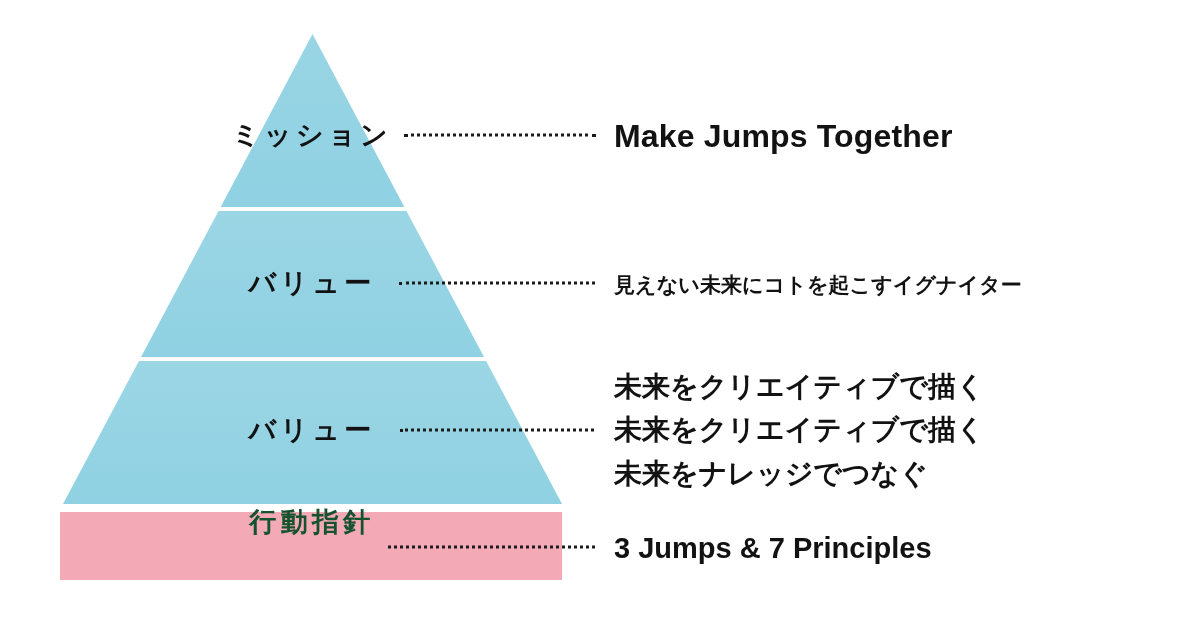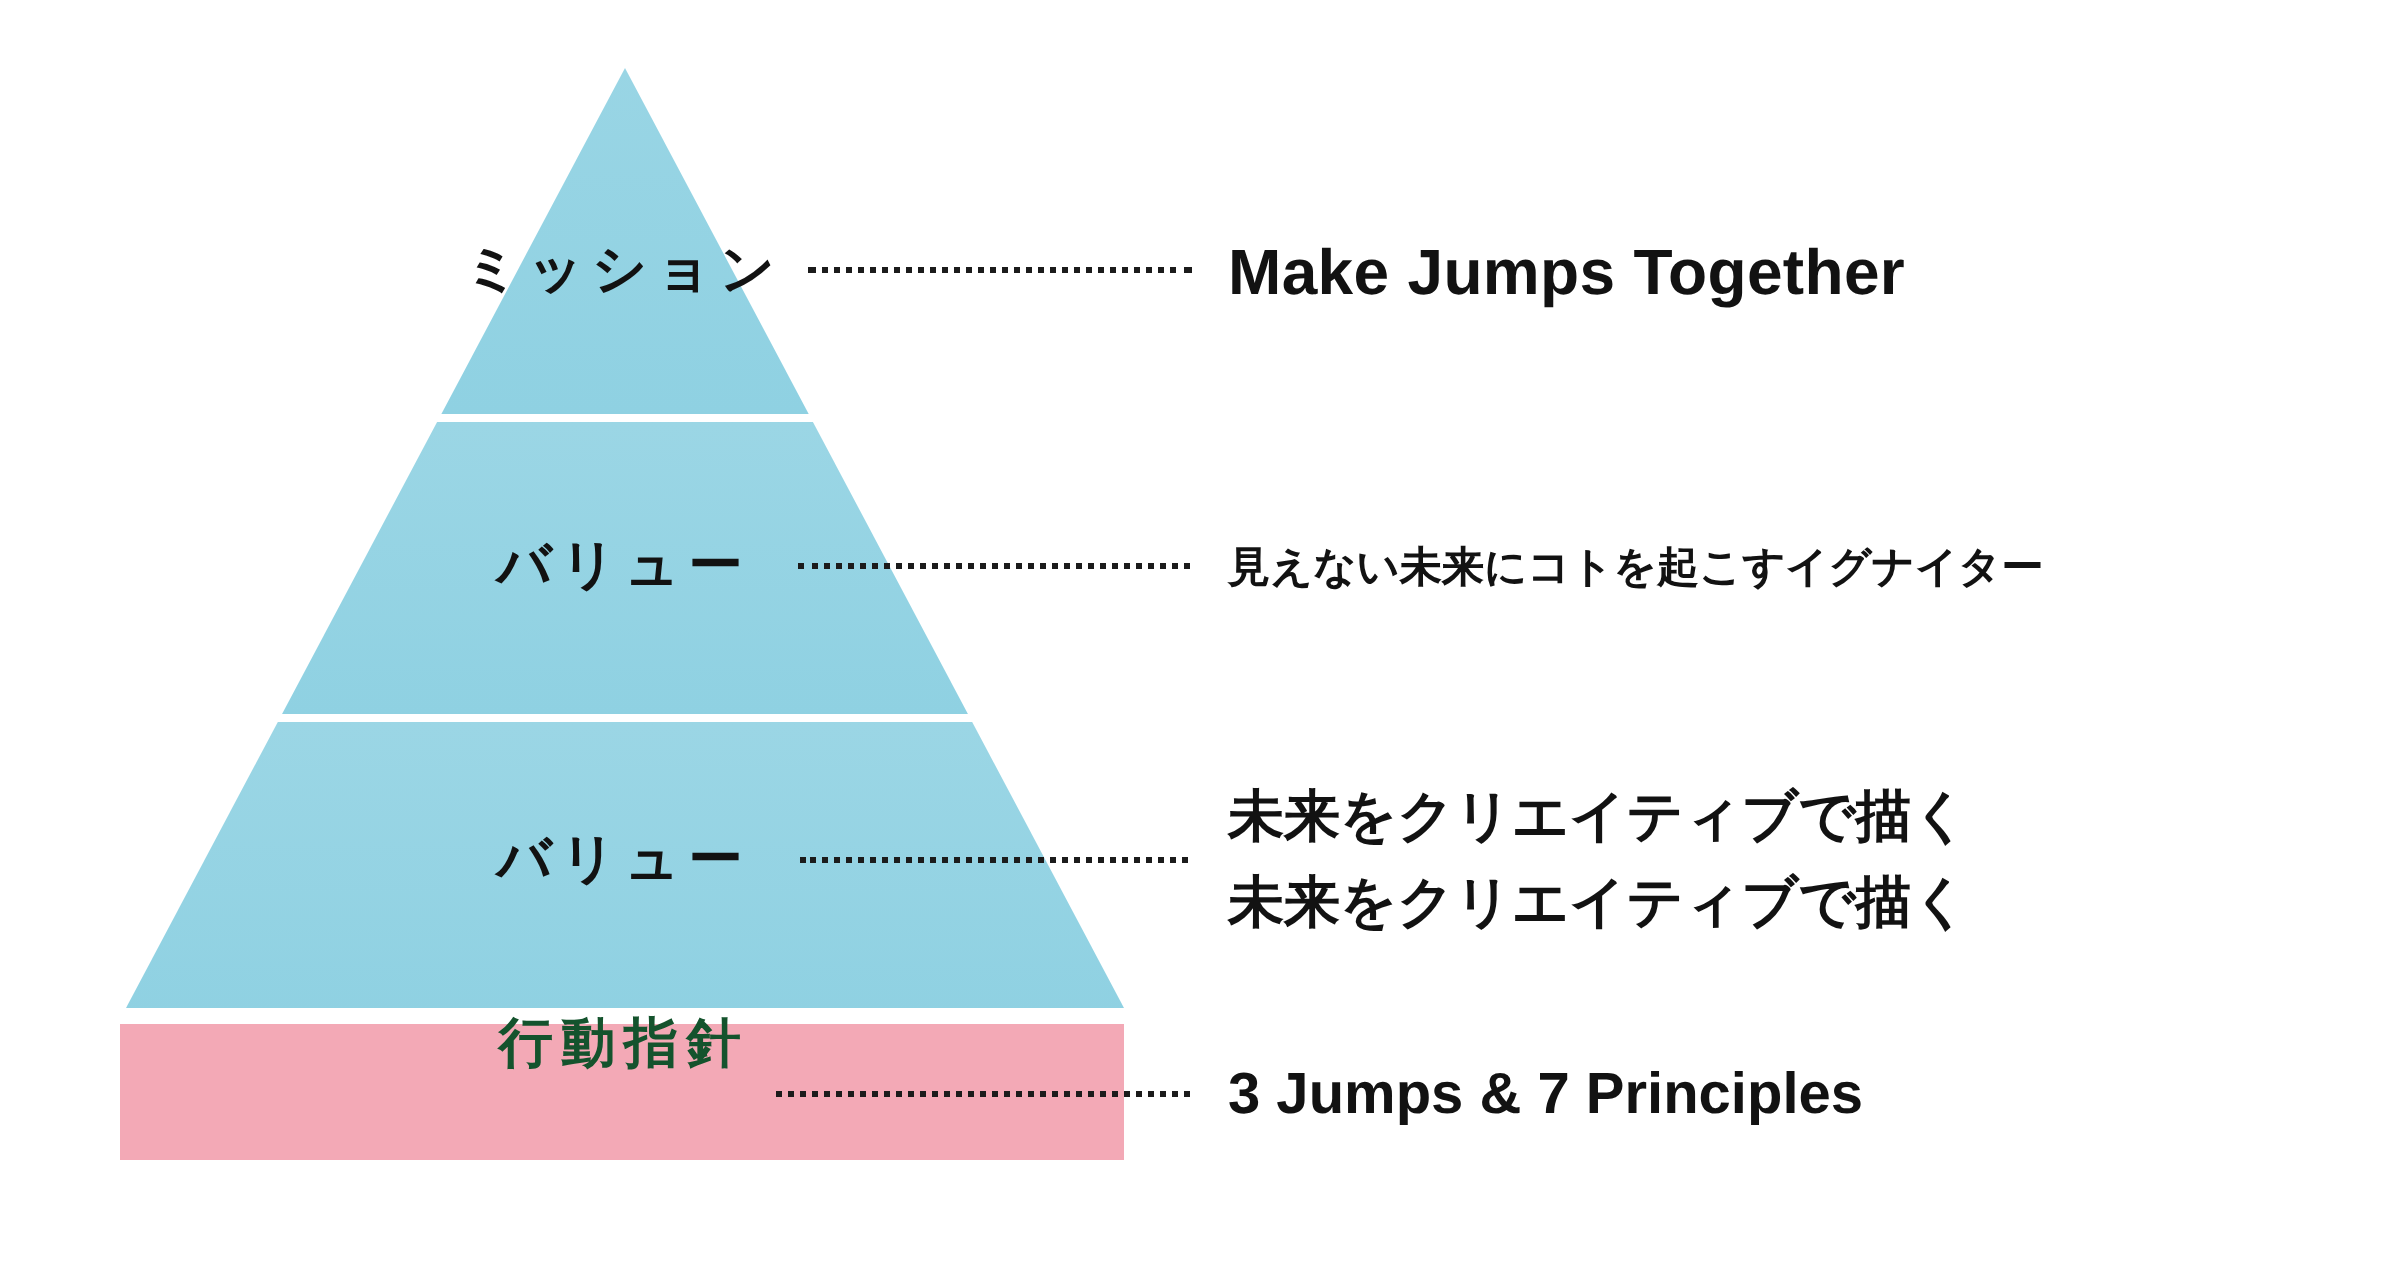--- a/index.html
+++ b/index.html
@@ -118,17 +118,18 @@
   <div class="leader" style="left: 400px; top: 430px; width: 194px; border-top-color: rgb(27, 27, 27);"></div>
   <div class="leader" style="left: 388px; top: 547px; width: 207px; border-top-color: rgb(27, 27, 27);"></div>
 
   <div class="desc big" style="left: 614px; top: 136px; color: rgb(18, 18, 18);">Make Jumps Together</div>
 
   <div class="desc jp" style="left: 614px; top: 284px; color: rgb(18, 18, 18);">見えない未来にコトを起こすイグナイター</div>
 
   <div class="desc stacked" style="left: 614px; top: 430px; color: rgb(18, 18, 18);">
     <span class="desc-line" style="color: rgb(18, 18, 18);">未来をクリエイティブで描く</span>
     <span class="desc-line" style="color: rgb(18, 18, 18);">未来をクリエイティブで描く</span>
+    <span class="desc-line" style="color: rgb(18, 18, 18);">未来をナレッジでつなぐ</span>
   </div>
 
   <div class="desc small" style="left: 614px; top: 548px; color: rgb(18, 18, 18);">3 Jumps &amp; 7 Principles</div>
 
 </div>
 
 </body></html>

